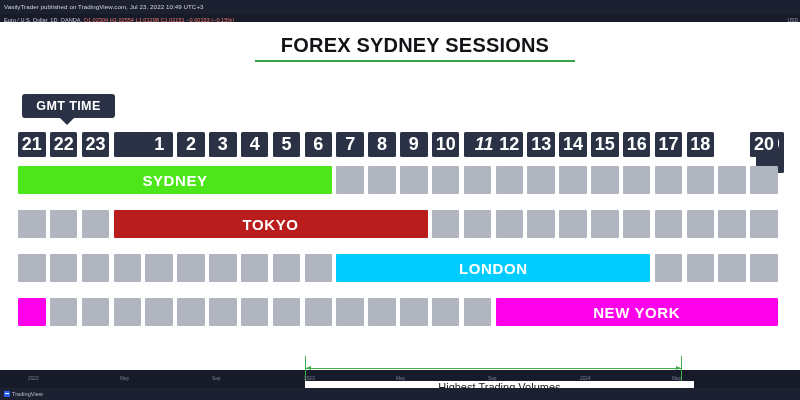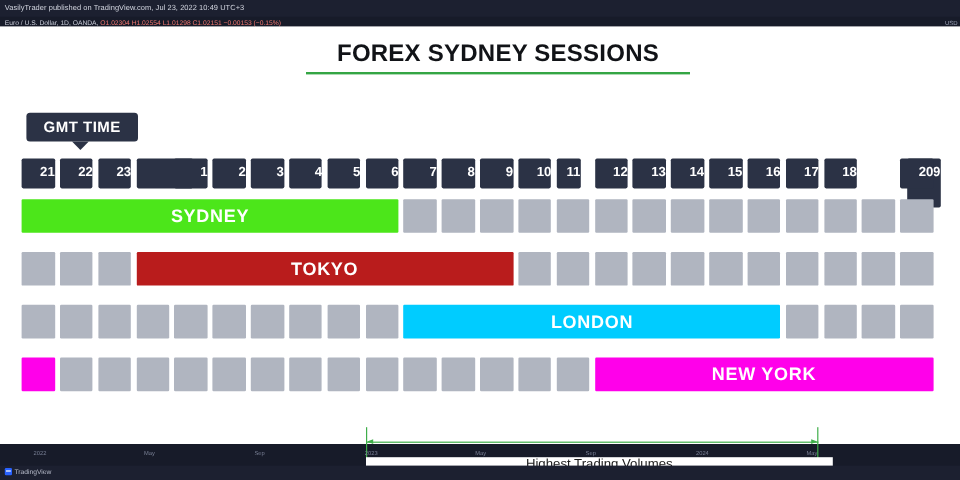--- a/index.html
+++ b/index.html
@@ -89,21 +89,21 @@
   }
 
   
   .grid{position:absolute;left:18px;top:110px;width:764px;}
   .row{position:relative;height:0;}
   .cell{
     position:absolute;top:0;box-sizing:border-box;
   }
   .hour{
     background:#2b3245;color:#ffffff;
-    font-size:11px;font-weight:bold;text-align:right;
+    font-size:18px;font-weight:bold;text-align:center;
     border-radius:1.5px;
   }
   .slot{background:#b0b5c0;border-radius:1px;}
   .bar{border-radius:1px;}
   .bar-label{
     position:absolute;width:100%;text-align:center;
     color:#ffffff;font-size:15px;font-weight:bold;letter-spacing:.6px;
   }
 
   
@@ -175,21 +175,21 @@
           <div class="cell hour" style="height: 25px; line-height: 25px; top: 0px; left: 127.333px; width: 27.6333px;">1</div>
           <div class="cell hour" style="height: 25px; line-height: 25px; top: 0px; left: 159.167px; width: 27.6333px;">2</div>
           <div class="cell hour" style="height: 25px; line-height: 25px; top: 0px; left: 191px; width: 27.6333px;">3</div>
           <div class="cell hour" style="height: 25px; line-height: 25px; top: 0px; left: 222.833px; width: 27.6333px;">4</div>
           <div class="cell hour" style="height: 25px; line-height: 25px; top: 0px; left: 254.667px; width: 27.6333px;">5</div>
           <div class="cell hour" style="height: 25px; line-height: 25px; top: 0px; left: 286.5px; width: 27.6333px;">6</div>
           <div class="cell hour" style="height: 25px; line-height: 25px; top: 0px; left: 318.333px; width: 27.6333px;">7</div>
           <div class="cell hour" style="height: 25px; line-height: 25px; top: 0px; left: 350.167px; width: 27.6333px;">8</div>
           <div class="cell hour" style="height: 25px; line-height: 25px; top: 0px; left: 382px; width: 27.6333px;">9</div>
           <div class="cell hour" style="height: 25px; line-height: 25px; top: 0px; left: 413.833px; width: 27.6333px;">10</div>
-          <div class="cell hour" style="height: 25px; line-height: 25px; top: 0px; left: 445.667px; width: 20px;">11</div>
+          <div class="cell hour" style="height: 25px; line-height: 25px; top: 0px; left: 445.667px; width: 41px; font-style: italic;">11</div>
           <div class="cell hour" style="height: 25px; line-height: 25px; top: 0px; left: 477.5px; width: 27.6333px;">12</div>
           <div class="cell hour" style="height: 25px; line-height: 25px; top: 0px; left: 509.333px; width: 27.6333px;">13</div>
           <div class="cell hour" style="height: 25px; line-height: 25px; top: 0px; left: 541.167px; width: 27.6333px;">14</div>
           <div class="cell hour" style="height: 25px; line-height: 25px; top: 0px; left: 573px; width: 27.6333px;">15</div>
           <div class="cell hour" style="height: 25px; line-height: 25px; top: 0px; left: 604.833px; width: 27.6333px;">16</div>
           <div class="cell hour" style="height: 25px; line-height: 25px; top: 0px; left: 636.667px; width: 27.6333px;">17</div>
           <div class="cell hour" style="height: 25px; line-height: 25px; top: 0px; left: 668.5px; width: 27.6333px;">18</div>
           <div class="cell hour" style="height: 41px; line-height: 25px; top: 0px; left: 738px; width: 27.6333px;">19</div>
           <div class="cell hour" style="height: 25px; line-height: 25px; top: 0px; left: 732.167px; width: 27.6333px;">20</div>
         </div>

